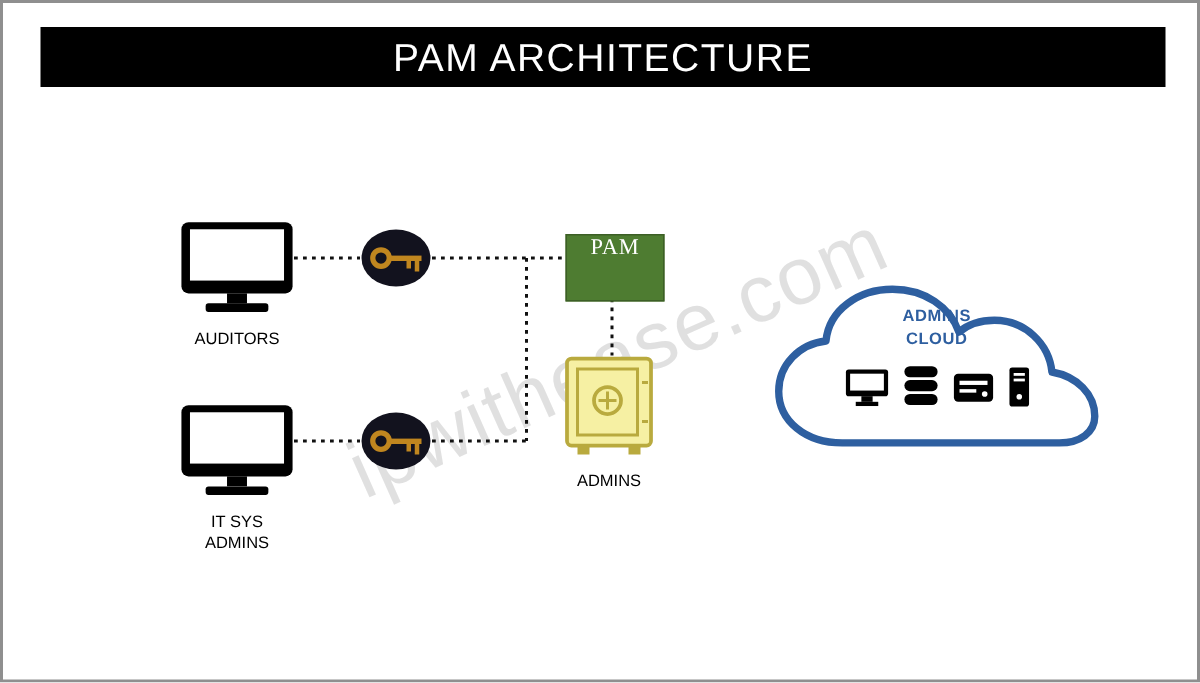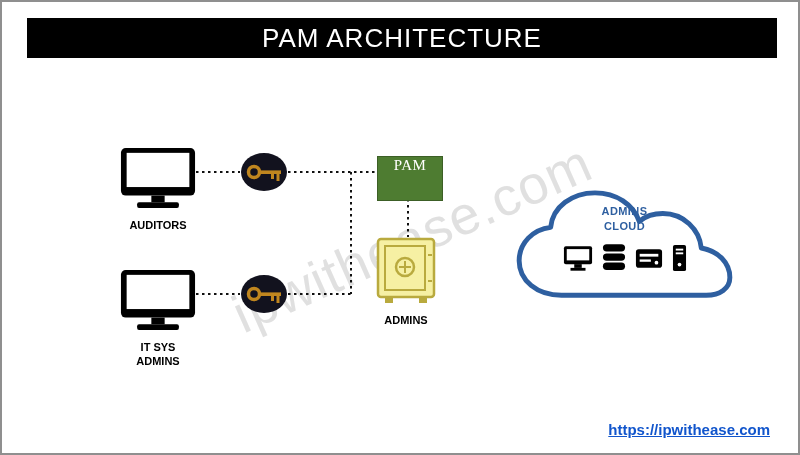--- a/index.html
+++ b/index.html
@@ -10,21 +10,21 @@
   .title-bar{
     position:absolute;left:25px;top:16px;width:750px;height:40px;
     background:var(--title-bg,#000);display:flex;align-items:center;justify-content:center;
   }
   .title-bar span{
     color:var(--title-text,#fff);font-size:26px;font-weight:normal;letter-spacing:1px;
   }
   .connections{position:absolute;left:0;top:0;width:800px;height:455px;pointer-events:none;z-index:2;}
   .node{position:absolute;z-index:3;text-align:center;}
   .node-label{
-    font-size:11px;font-weight:bold;color:#000;margin-top:4px;line-height:1.3;
+    font-size:11px;font-weight:normal;color:#000;margin-top:4px;line-height:1.3;
   }
   .label-narrow{width:62px;margin:4px auto 0;}
   .pam-box{
     position:absolute;left:375px;top:154px;width:64px;height:43px;z-index:3;
     background:var(--pam-bg,#4e7c31);border:1px solid #3c5f26;
     display:flex;align-items:flex-start;justify-content:center;font-family:Liberation Serif, serif;
   }
   .pam-box span{color:var(--pam-text,#fff);font-size:15px;font-weight:normal;letter-spacing:.5px;}
   .vault-node{left:374px;top:235px;width:60px;}
   .cloud-node{left:505px;top:182px;width:235px;height:128px;}
@@ -165,17 +165,14 @@
         <rect x="1" y="1" width="14" height="28" rx="2" fill="#000"></rect>
         <rect x="4" y="5" width="8" height="2" fill="#fff"></rect>
         <rect x="4" y="9" width="8" height="2" fill="#fff"></rect>
         <circle cx="8" cy="22" r="2" fill="#fff"></circle>
       </svg>
     </div>
   </div>
 
   <div class="watermark">ipwithease.com</div>
 
-  <div class="footer-link">
-    <a>https://ipwithease.com</a>
-  </div>
 
 </div>
 
 </body></html>

